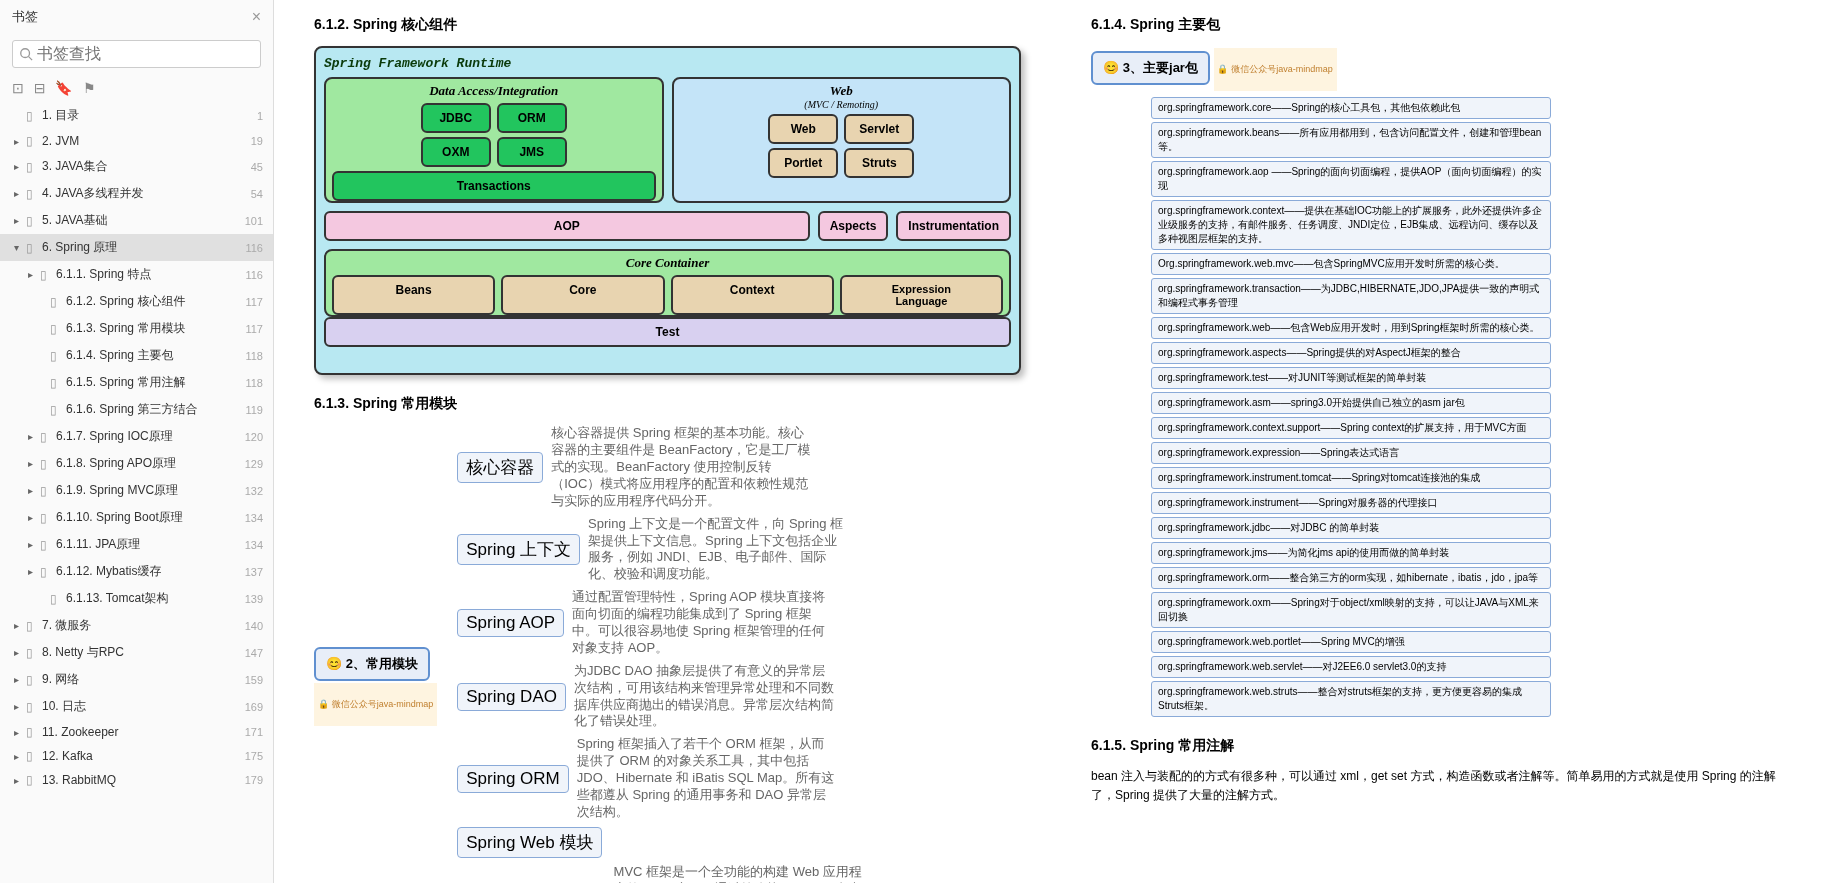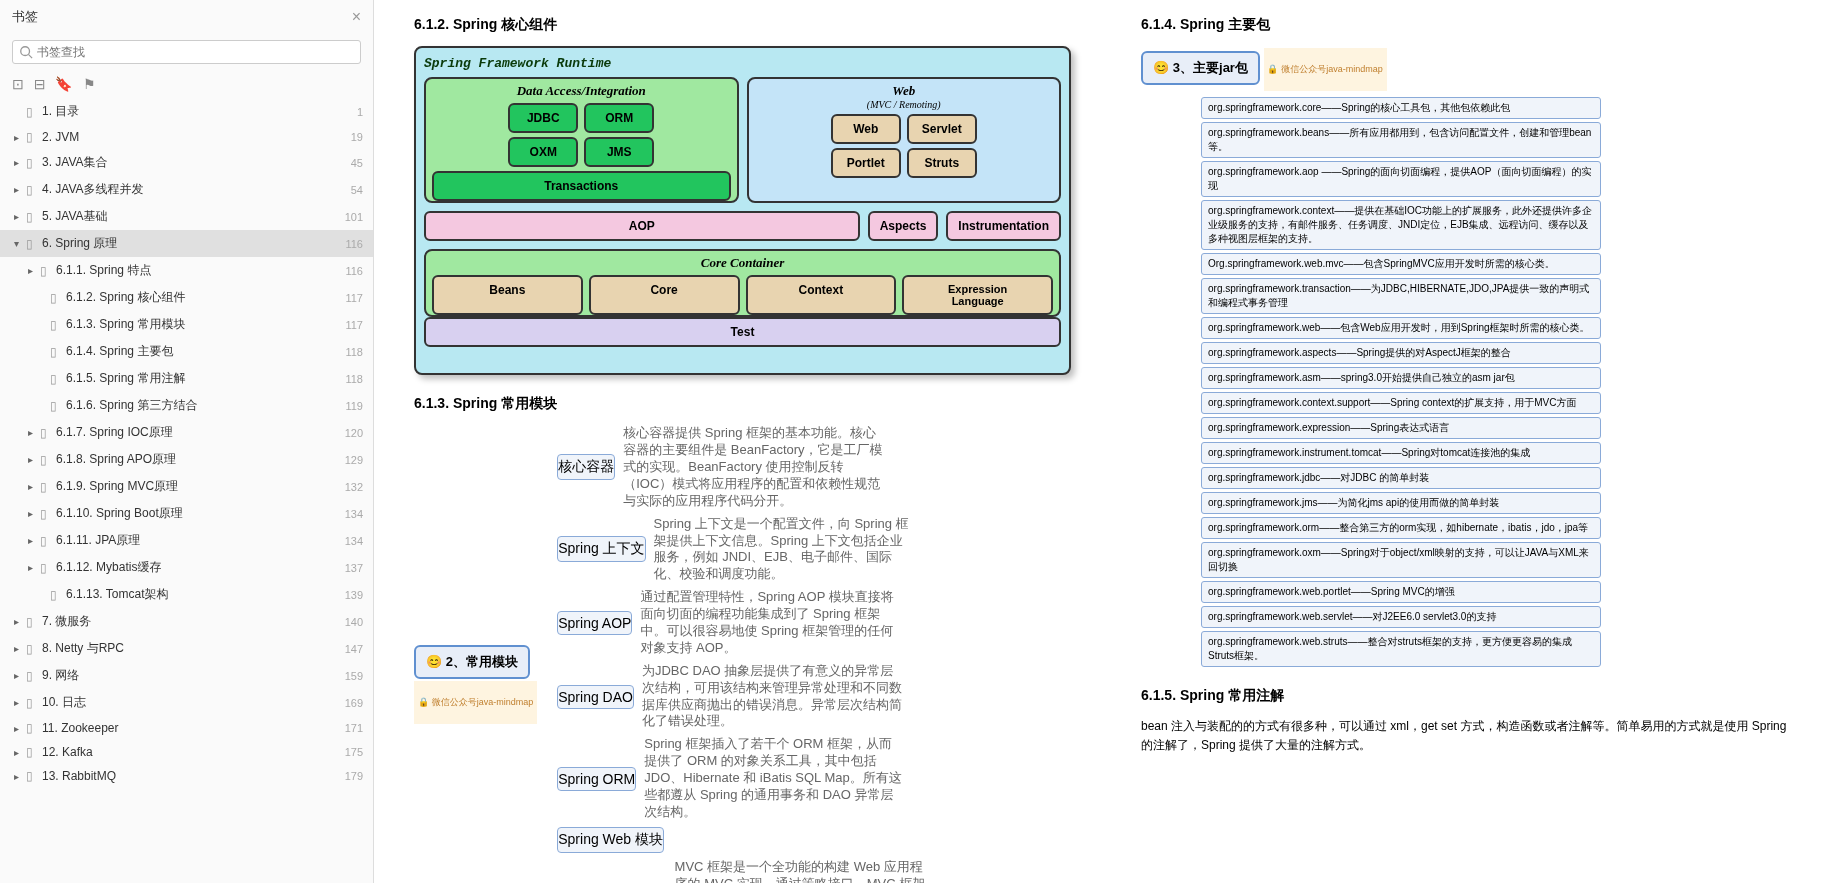--- a/index.html
+++ b/index.html
@@ -1,23 +1,23 @@
 <!DOCTYPE html>
 <html><head>
 <meta charset="utf-8">
 <style>
 *{box-sizing:border-box;margin:0;padding:0;font-family:"Microsoft YaHei",Arial,sans-serif}
 body{display:flex;height:883px;width:1828px;overflow:hidden;background:#fff}
-.sidebar{width:374px;border-right:1px solid #ddd;display:flex;flex-direction:column;background:#fafafa}
+.sidebar{width:274px;border-right:1px solid #ddd;display:flex;flex-direction:column;background:#fafafa}
 .sb-head{display:flex;align-items:center;justify-content:space-between;padding:8px 12px;font-size:13px;color:#333}
 .sb-close{font-size:16px;color:#999;cursor:pointer}
 .search-wrap{padding:6px 12px}
 .search-box{display:flex;align-items:center;border:1px solid #ccc;border-radius:3px;background:#fff;padding:4px 6px}
 .search-box svg{width:14px;height:14px;fill:#999;margin-right:4px}
-.search-box input{border:none;outline:none;flex:1;font-size:12px;color:#666}
+.search-box input{border:none;outline:none;flex:1;font-size:16px;color:#666}
 .toolbar{display:flex;gap:10px;padding:6px 12px;color:#888;font-size:14px}
 .toolbar span{cursor:pointer}
 .bm-list{flex:1;overflow-y:auto;font-size:12px}
 .bm-item{display:flex;align-items:center;padding:5px 10px 5px var(--pad,14px);cursor:pointer;color:#333}
 .bm-item.sel{background:#e0e0e0}
 .bm-arrow{width:10px;font-size:10px;color:#666;margin-right:2px}
 .bm-icon{width:12px;color:#999;margin-right:4px}
 .bm-label{flex:1;white-space:nowrap;overflow:hidden;text-overflow:ellipsis}
 .bm-page{width:30px;text-align:right;color:#aaa;font-size:11px}
 .content{flex:1;display:flex;overflow:auto;color:#000;font-size:13px}
@@ -35,21 +35,21 @@
 .box{border:2px solid #333;border-radius:6px;padding:6px 10px;font-weight:bold;font-size:12px;text-align:center;min-width:70px}
 .b-yel{background:#22c55e}
 .b-pink{background:#f4c8e0}
 .b-tan{background:#e8d4b0}
 .b-lav{background:#d8d0f0}
 .b-wide{flex:1}
 .mm-root{display:inline-block;border:2px solid #6090d0;border-radius:6px;background:#e8eef8;padding:6px 10px;font-size:13px;font-weight:bold}
 .mm-cap{font-size:9px;color:#c08030;background:#fef4e0;padding:15px 4px;margin-top:2px}
 .mm-wrap{display:flex;align-items:flex-start;gap:20px;margin-top:10px}
 .mm-col{display:flex;flex-direction:column;gap:6px}
-.mm-node{border:1px solid #8aaad8;border-radius:4px;background:#f0f4fa;padding:3px 0;font-size:14px;white-space:nowrap}
+.mm-node{border:1px solid #8aaad8;border-radius:4px;background:#f0f4fa;padding:3px 8px;font-size:17px;white-space:nowrap}
 .mm-desc{font-size:13px;color:#666;max-width:260px;line-height:1.3}
 .mm-pair{display:flex;align-items:center;gap:8px}
 .jar-list{display:flex;flex-direction:column;gap:3px;margin-top:6px;margin-left:60px}
 .jar-item{border:1px solid #8aaad8;border-radius:3px;background:#f0f4fa;padding:3px 6px;font-size:10px;max-width:400px}
 .ptext{font-size:12px;line-height:1.6;margin-top:8px}
 </style>
 </head>
 <body>
 
 <div class="sidebar">
@@ -331,24 +331,26 @@
       <div class="mm-cap" style="display:inline-block">🔒 微信公众号java-mindmap</div>
       <div class="jar-list" id="jar-list">
           <div class="jar-item">org.springframework.core——Spring的核心工具包，其他包依赖此包</div>
           <div class="jar-item">org.springframework.beans——所有应用都用到，包含访问配置文件，创建和管理bean等。</div>
           <div class="jar-item">org.springframework.aop ——Spring的面向切面编程，提供AOP（面向切面编程）的实现</div>
           <div class="jar-item">org.springframework.context——提供在基础IOC功能上的扩展服务，此外还提供许多企业级服务的支持，有邮件服务、任务调度、JNDI定位，EJB集成、远程访问、缓存以及多种视图层框架的支持。</div>
           <div class="jar-item">Org.springframework.web.mvc——包含SpringMVC应用开发时所需的核心类。</div>
           <div class="jar-item">org.springframework.transaction——为JDBC,HIBERNATE,JDO,JPA提供一致的声明式和编程式事务管理</div>
           <div class="jar-item">org.springframework.web——包含Web应用开发时，用到Spring框架时所需的核心类。</div>
           <div class="jar-item">org.springframework.aspects——Spring提供的对AspectJ框架的整合</div>
+          <div class="jar-item">org.springframework.test——对JUNIT等测试框架的简单封装</div>
           <div class="jar-item">org.springframework.asm——spring3.0开始提供自己独立的asm jar包</div>
           <div class="jar-item">org.springframework.context.support——Spring context的扩展支持，用于MVC方面</div>
           <div class="jar-item">org.springframework.expression——Spring表达式语言</div>
           <div class="jar-item">org.springframework.instrument.tomcat——Spring对tomcat连接池的集成</div>
+          <div class="jar-item">org.springframework.instrument——Spring对服务器的代理接口</div>
           <div class="jar-item">org.springframework.jdbc——对JDBC 的简单封装</div>
           <div class="jar-item">org.springframework.jms——为简化jms api的使用而做的简单封装</div>
           <div class="jar-item">org.springframework.orm——整合第三方的orm实现，如hibernate，ibatis，jdo，jpa等</div>
           <div class="jar-item">org.springframework.oxm——Spring对于object/xml映射的支持，可以让JAVA与XML来回切换</div>
           <div class="jar-item">org.springframework.web.portlet——Spring MVC的增强</div>
           <div class="jar-item">org.springframework.web.servlet——对J2EE6.0 servlet3.0的支持</div>
           <div class="jar-item">org.springframework.web.struts——整合对struts框架的支持，更方便更容易的集成Struts框架。</div>
         </div>
     </div>
     <h3 style="margin-top:20px">6.1.5.  Spring 常用注解</h3>

